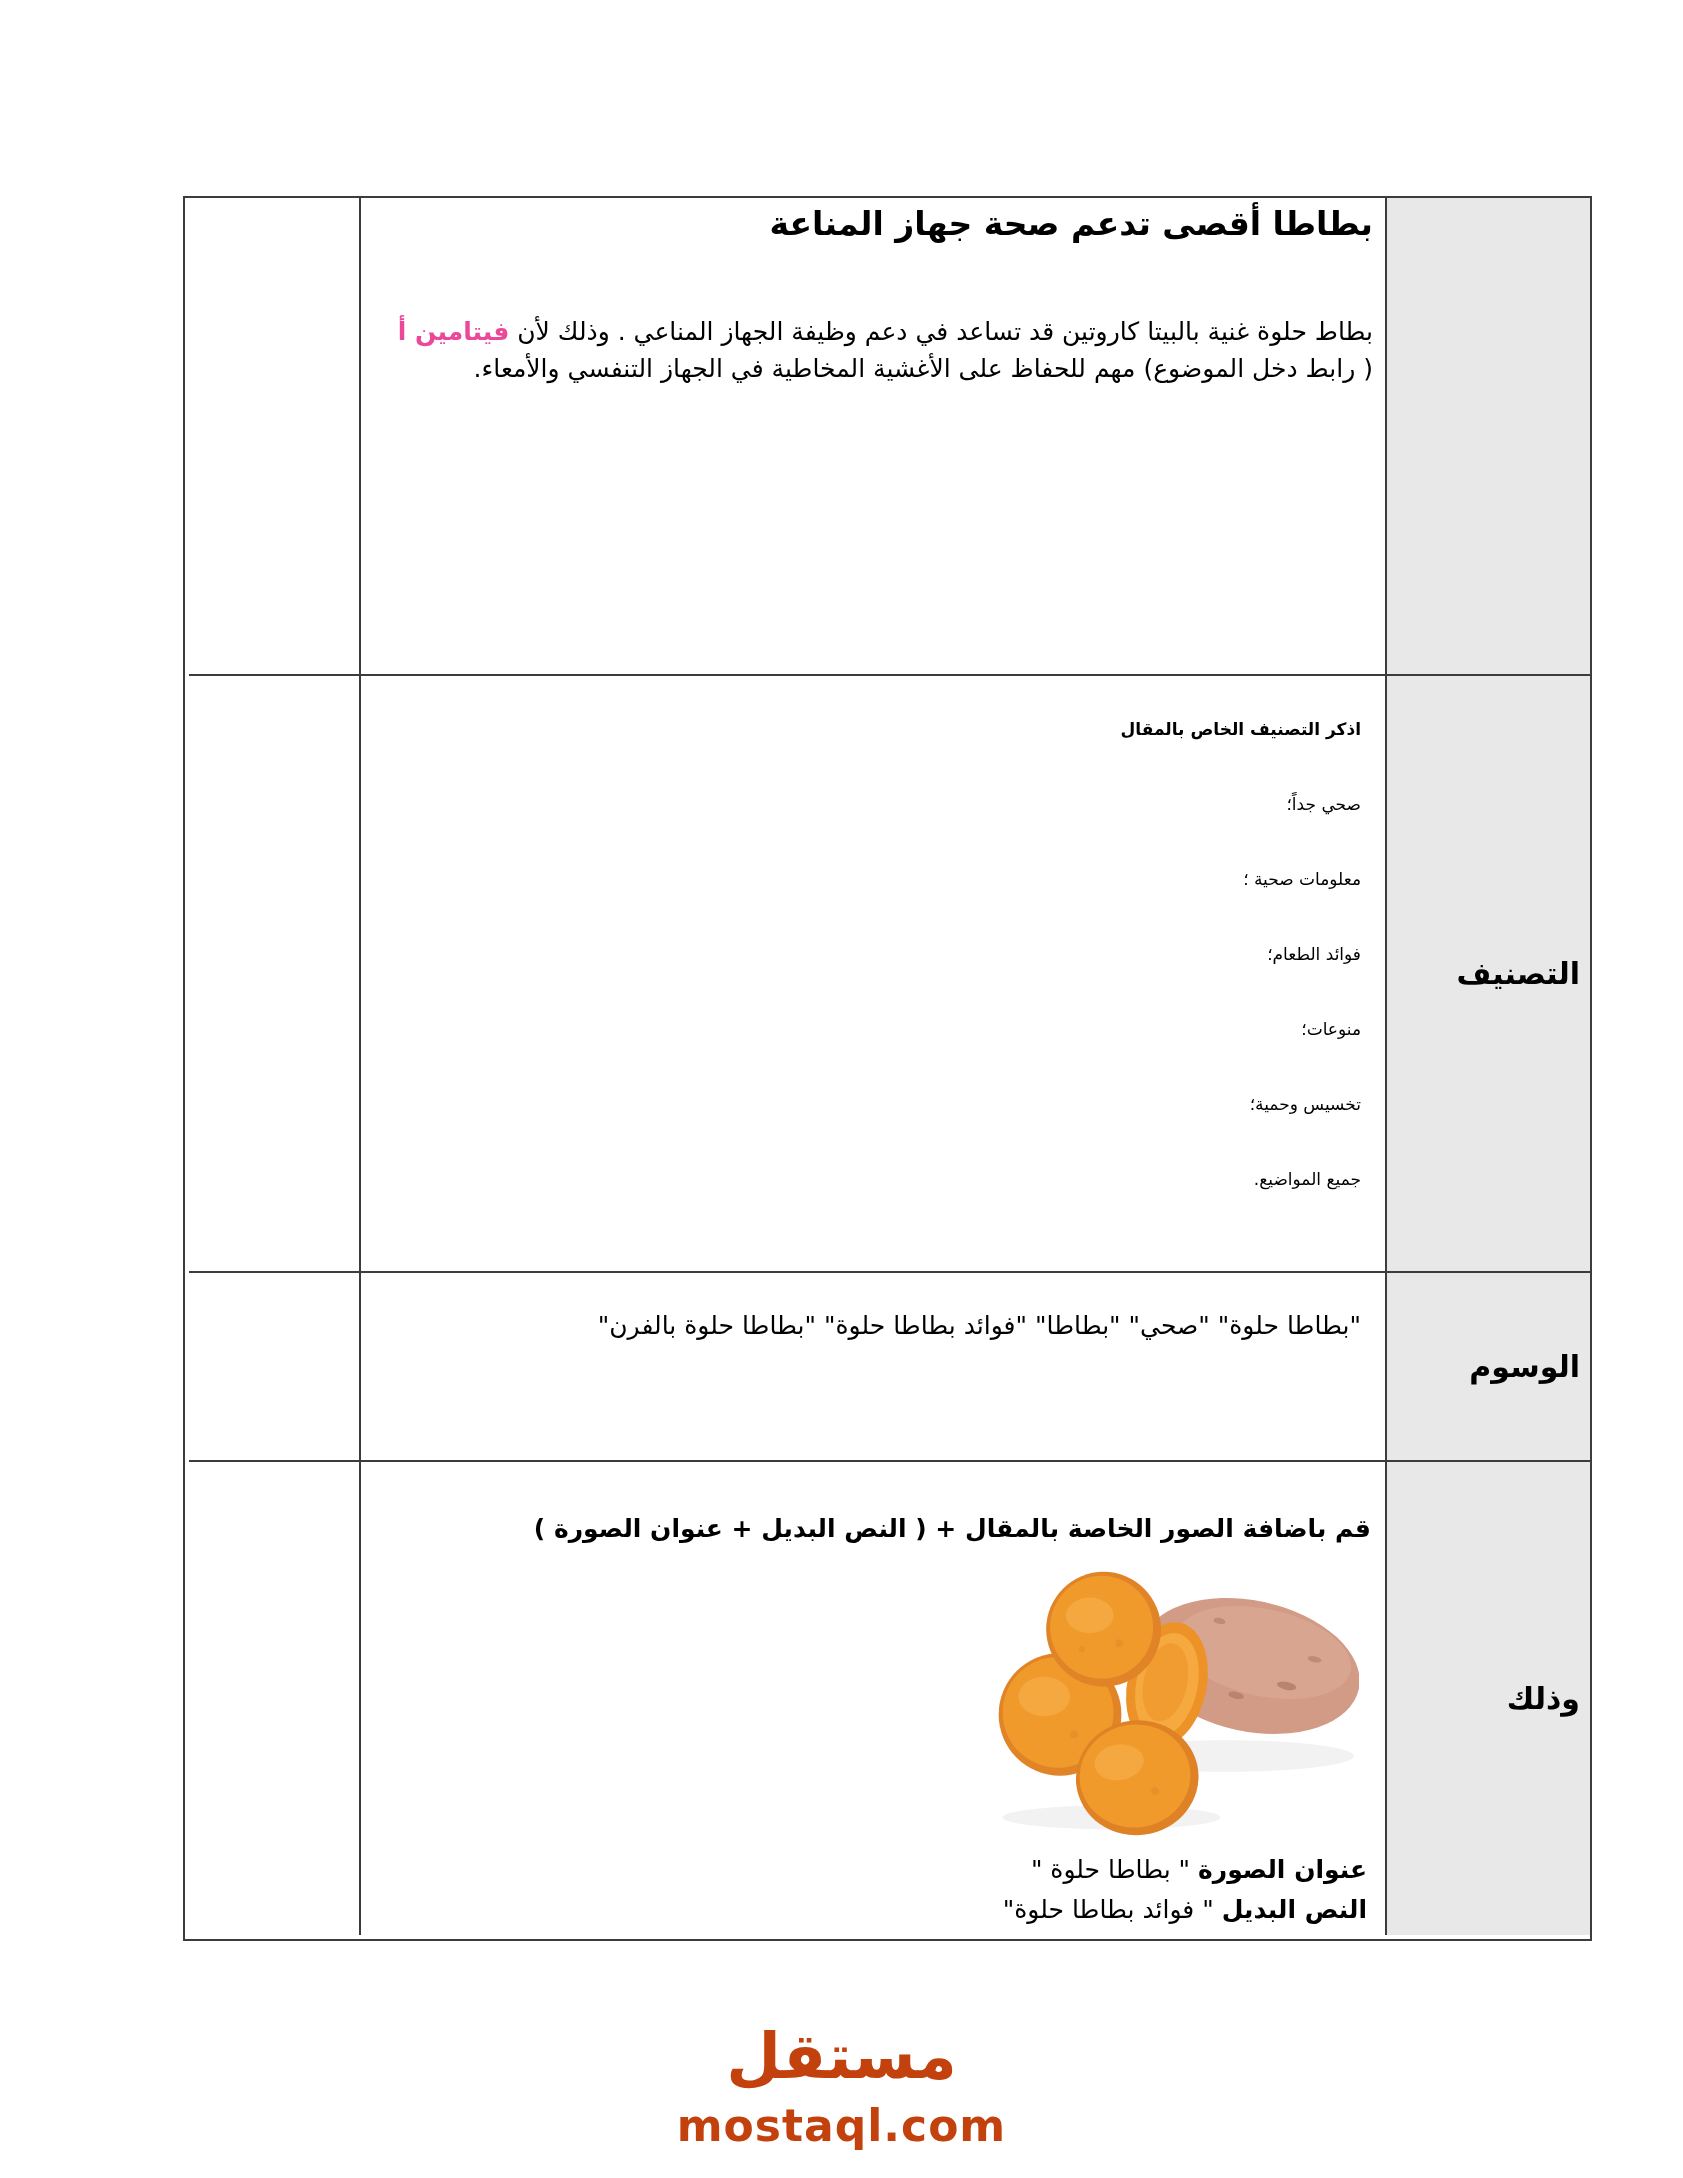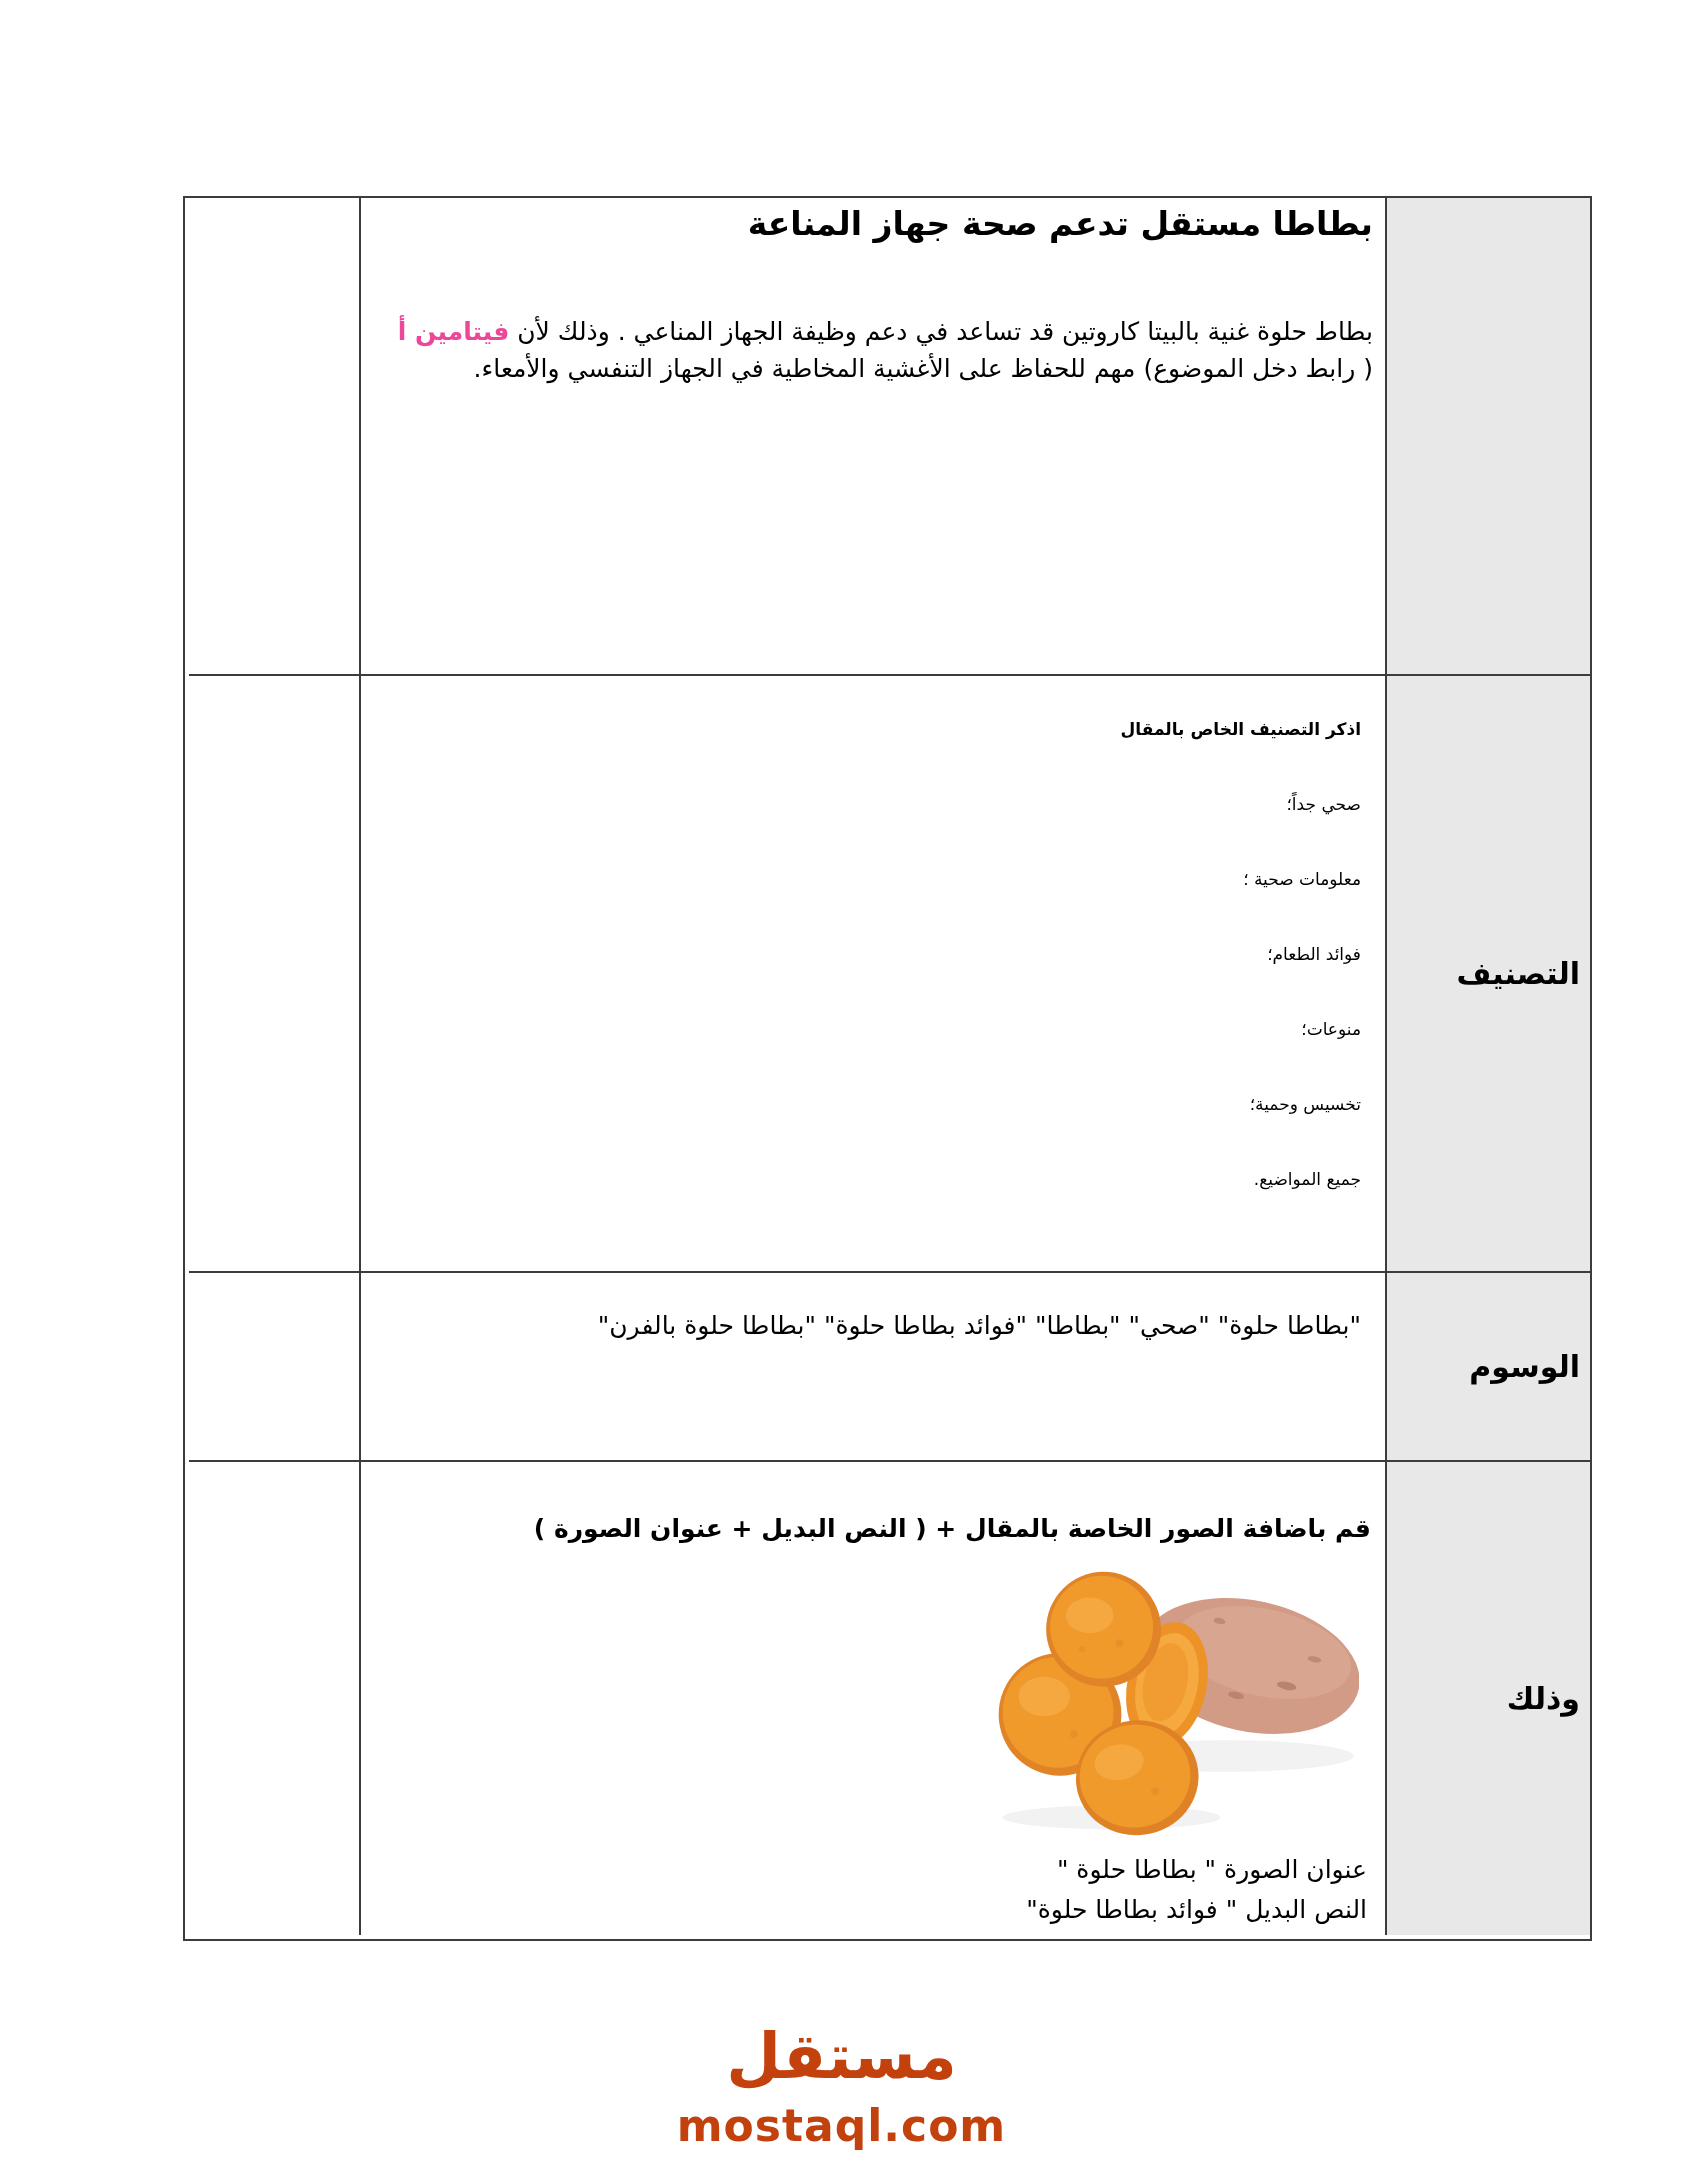--- a/index.html
+++ b/index.html
@@ -52,41 +52,41 @@
   .r3-inner p{margin:0 0 42px 0;font-size:25px;line-height:34px;}
 
   .r4-inner{padding:50px 14px 0 40px;}
   .r4-inner .section-heading{margin:0;font-size:25px;line-height:34px;}
   .potato-figure{
     width:396px;height:292px;
     margin:12px 12px 0 auto;
     display:block;
   }
   .caption{margin:0;padding-left:0;padding-right:4px;font-size:25px;line-height:40px;}
-  .caption .b{font-weight:normal;}
+  .caption .b{font-weight:bold;}
 
   .watermark{
     position:absolute;left:0;right:0;top:2022px;
     text-align:center;color:#c2410c;
     user-select:none;
   }
   .watermark .wm-logo{font-size:63px;font-weight:bold;line-height:69px;margin:0;}
   .watermark .wm-site{font-size:44px;line-height:46px;margin:12px;letter-spacing:1px;font-weight:bold;}
 </style>
 </head>
 <body>
 
 <div class="page">
 
   <div class="doc-table">
 
     <div class="cell cell-label row-line"></div>
     <div class="cell cell-content row-line">
       <div class="r1-inner">
-        <h1 class="article-title">بطاطا مستقل تدعم  صحة جهاز المناعة</h1>
+        <h1 class="article-title">بطاطا أقصى تدعم  صحة جهاز المناعة</h1>
         <p class="article-intro"><span>بطاط حلوة غنية بالبيتا كاروتين قد تساعد في دعم وظيفة الجهاز المناعي . وذلك لأن </span><a class="intro-link">فيتامين أ</a><span> ( رابط دخل الموضوع) مهم للحفاظ على الأغشية  المخاطية في الجهاز التنفسي والأمعاء.</span></p>
       </div>
     </div>
     <div class="cell cell-empty row-line"></div>
 
     <div class="cell cell-label row-line">
       <span>التصنيف</span>
     </div>
     <div class="cell cell-content row-line">
       <div class="r2-inner">

